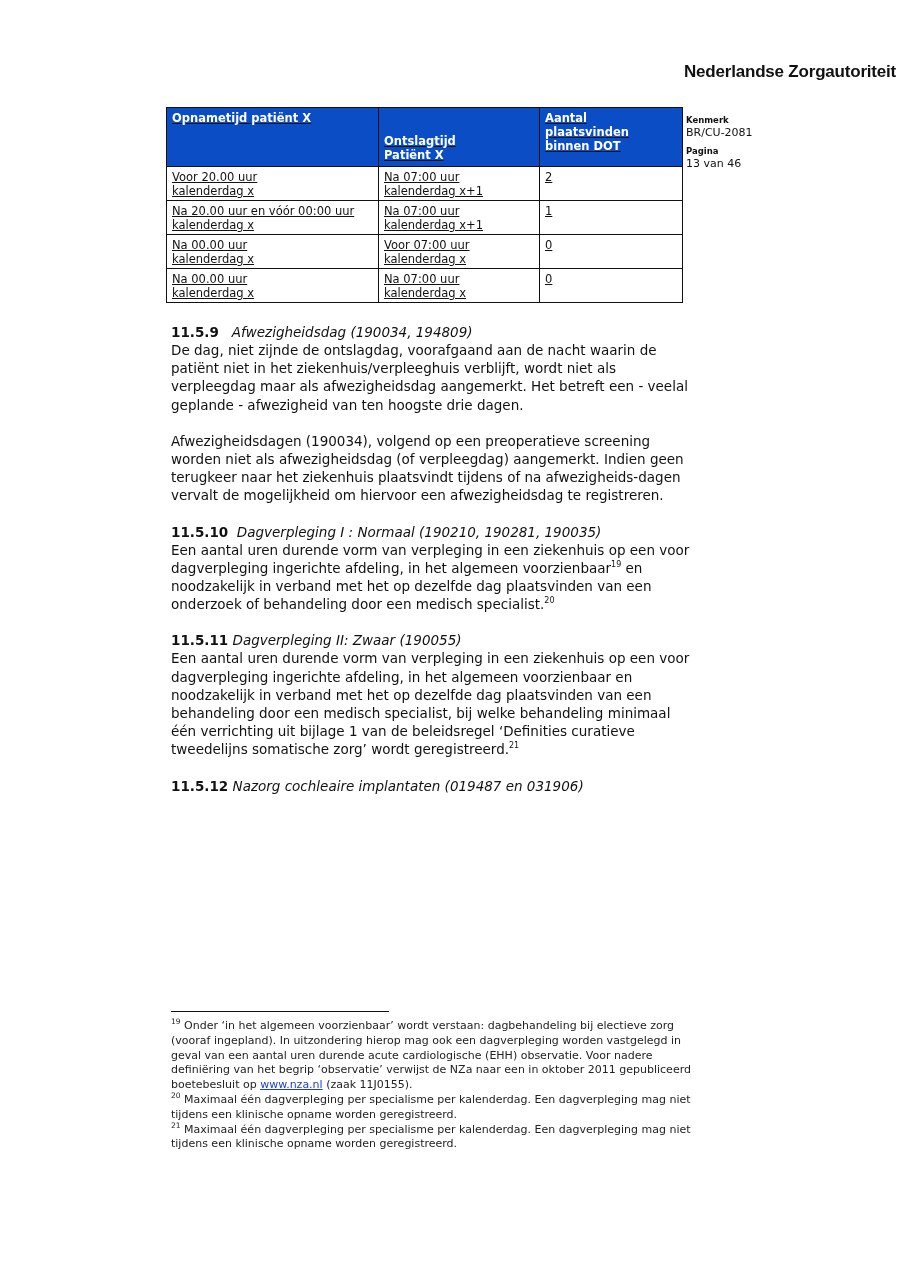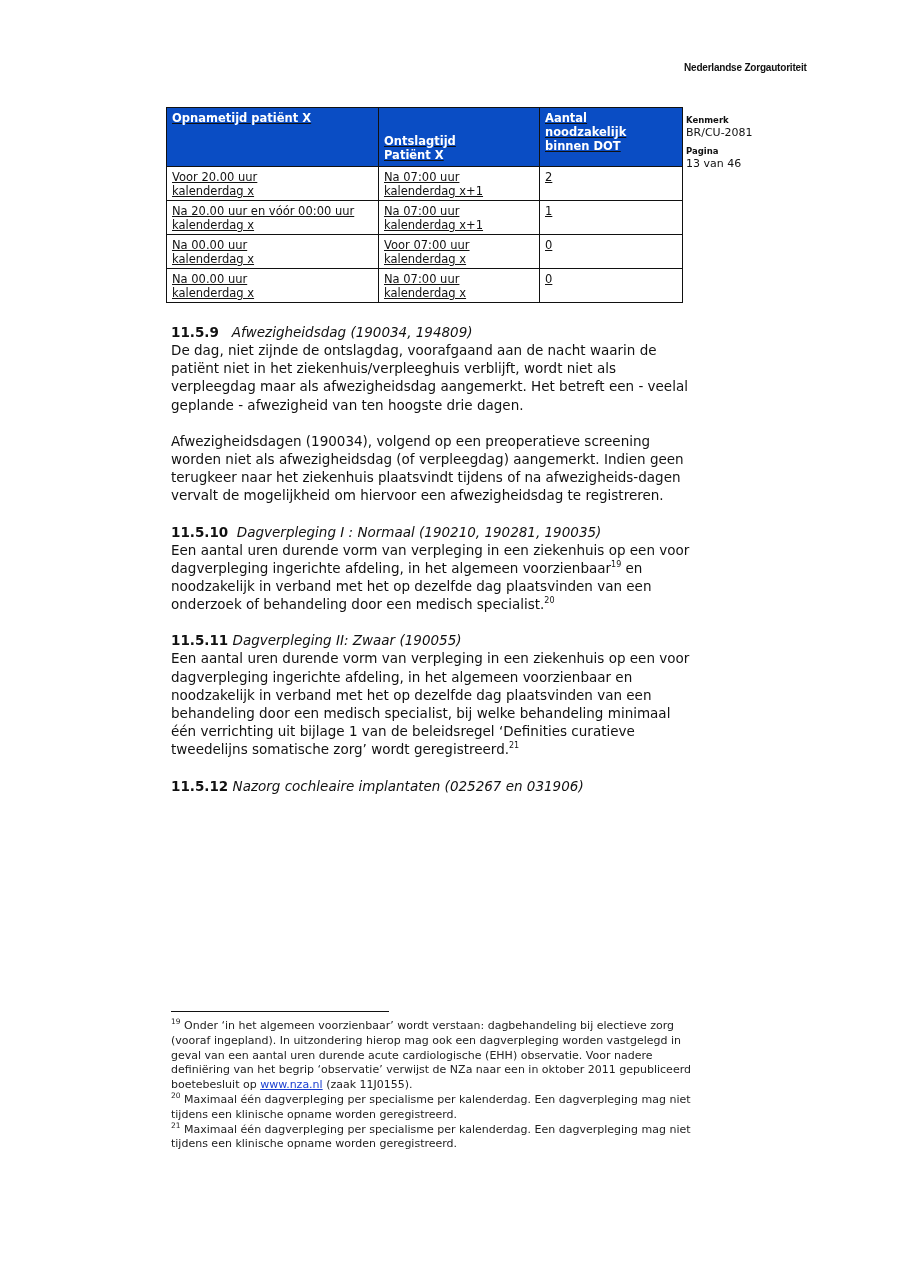--- a/index.html
+++ b/index.html
@@ -1,19 +1,19 @@
 <!DOCTYPE html>
 <html><head>
 <meta charset="utf-8">
 <style>
   html, body { margin: 0; padding: 0; background: #ffffff; }
   body { width: 900px; height: 1273px; position: relative; overflow: hidden;
          font-family: "DejaVu Sans", sans-serif; color: #111; }
   .org { position: absolute; left: 684px; top: 62px; font-family: "Liberation Sans", sans-serif;
-         font-weight: bold; font-size: 10px; letter-spacing: -0.2px; color: #111; }
+         font-weight: bold; font-size: 17px; letter-spacing: -0.2px; color: #111; }
   .meta { position: absolute; left: 686px; top: 115px; width: 180px; }
   .meta .lbl { font-size: 8.5px; font-weight: bold; line-height: 11px; }
   .meta .val { font-size: 11px; line-height: 14px; margin-bottom: 6px; }
   .main { position: absolute; left: 171px; top: 107px; width: 520px; }
   .caption { font-size: 13px; line-height: 16px; margin-left: -1px; }
   table.t { border-collapse: collapse; width: 517px; margin-left: -5px; font-size: 11.5px; text-decoration: underline; }
   table.t th { background: #0a4dc4; color: #fff; font-weight: bold; text-align: left;
                vertical-align: top; padding: 3px 5px 4px 5px; line-height: 14px;
                border: 1.5px solid #111; }
   table.t td { vertical-align: top; padding: 3px 5px 2px 5px; line-height: 14px;
@@ -43,21 +43,21 @@
   <div class="lbl">Pagina</div>
   <div class="val">13 van 46</div>
 </div>
 
 <div class="main">
   <table class="t">
     <thead>
       <tr>
         <th class="c1">Opnametijd patiënt X</th>
         <th class="c2"><span>Ontslagtijd</span><br><span>Patiënt X</span></th>
-        <th class="c3"><span>Aantal</span><br><span>noodzakelijk</span><br><span>binnen DOT</span></th>
+        <th class="c3"><span>Aantal</span><br><span>plaatsvinden</span><br><span>binnen DOT</span></th>
       </tr>
     </thead>
     <tbody>
       <tr>
         <td><span>Voor 20.00 uur</span><br><span>kalenderdag x</span></td>
         <td><span>Na 07:00 uur</span><br><span>kalenderdag x+1</span></td>
         <td>2</td>
       </tr>
       <tr>
         <td><span>Na 20.00 uur en vóór 00:00 uur</span><br><span>kalenderdag x</span></td>
@@ -87,21 +87,21 @@
     <h3><span class="num">11.5.10</span>&nbsp;&nbsp;<span class="ttl">Dagverpleging I : Normaal (190210, 190281, 190035)</span></h3>
     <p><span>Een aantal uren durende vorm van verpleging in een ziekenhuis op een voor dagverpleging ingerichte afdeling, in het algemeen voorzienbaar</span><sup>19</sup><span> en noodzakelijk in verband met het op dezelfde dag plaatsvinden van een onderzoek of behandeling door een medisch specialist.</span><sup>20</sup></p>
   </div>
 
   <div class="sec">
     <h3><span class="num">11.5.11</span>&nbsp;<span class="ttl">Dagverpleging II: Zwaar (190055)</span></h3>
     <p><span>Een aantal uren durende vorm van verpleging in een ziekenhuis op een voor dagverpleging ingerichte afdeling, in het algemeen voorzienbaar en noodzakelijk in verband met het op dezelfde dag plaatsvinden van een behandeling door een medisch specialist, bij welke behandeling minimaal één verrichting uit bijlage 1 van de beleidsregel ‘Definities curatieve tweedelijns somatische zorg’ wordt geregistreerd.</span><sup>21</sup></p>
   </div>
 
   <div class="sec">
-    <h3><span class="num">11.5.12</span>&nbsp;<span class="ttl">Nazorg cochleaire implantaten (025267 en 031906)</span></h3>
+    <h3><span class="num">11.5.12</span>&nbsp;<span class="ttl">Nazorg cochleaire implantaten (019487 en 031906)</span></h3>
   </div>
 </div>
 
 <div class="fnrule"></div>
 
 <div class="footnotes">
   <div class="fn"><sup>19</sup><span> Onder ‘in het algemeen voorzienbaar’ wordt verstaan: dagbehandeling bij electieve zorg (vooraf ingepland). In uitzondering hierop mag ook een dagverpleging worden vastgelegd in geval van een aantal uren durende acute cardiologische (EHH) observatie. Voor nadere definiëring van het begrip ‘observatie’ verwijst de NZa naar een in oktober 2011 gepubliceerd boetebesluit op </span><a>www.nza.nl</a><span> (zaak 11J0155).</span></div>
   <div class="fn"><sup>20</sup><span> Maximaal één dagverpleging per specialisme per kalenderdag. Een dagverpleging mag niet tijdens een klinische opname worden geregistreerd.</span></div>
   <div class="fn"><sup>21</sup><span> Maximaal één dagverpleging per specialisme per kalenderdag. Een dagverpleging mag niet tijdens een klinische opname worden geregistreerd.</span></div>
 </div>

